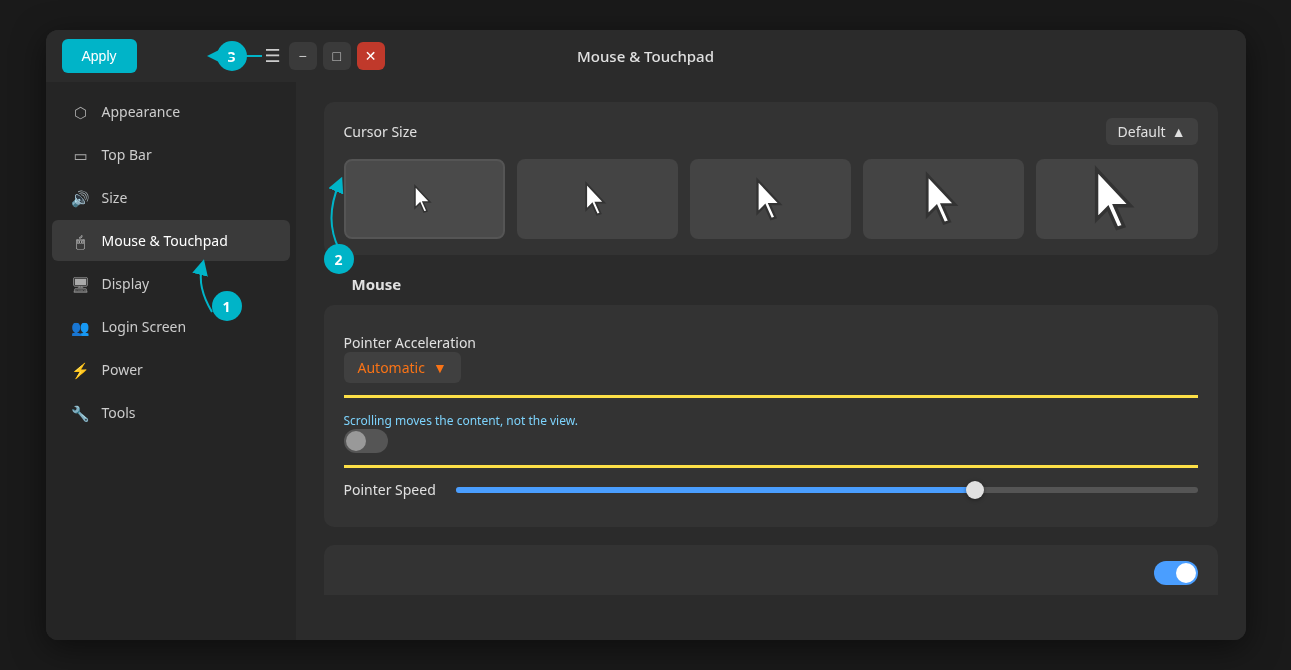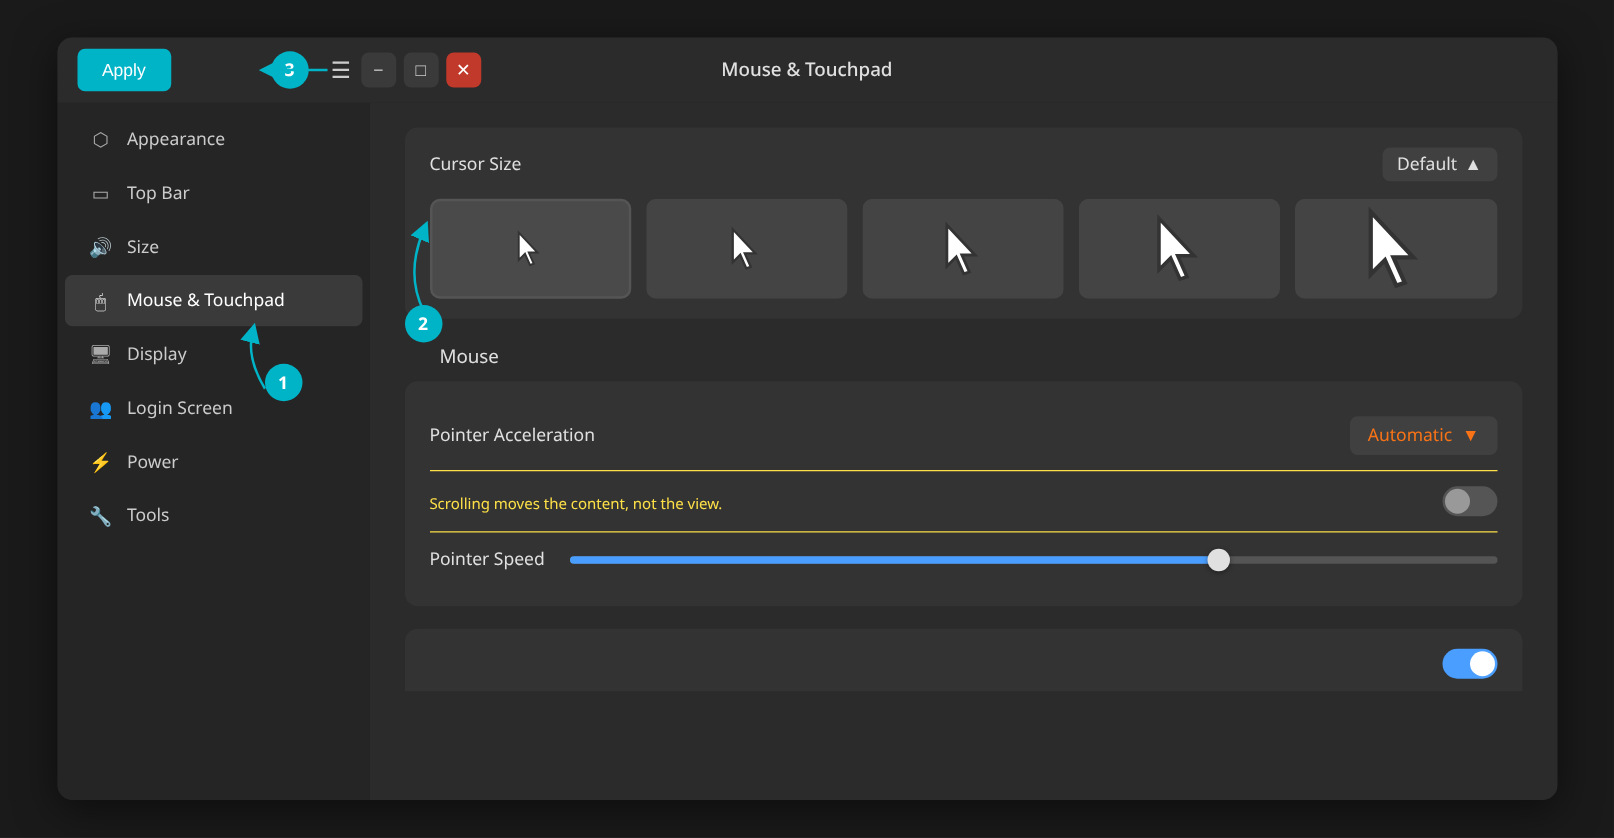--- a/index.html
+++ b/index.html
@@ -175,34 +175,35 @@
       border: 2px solid #555;
     }
     .cursor-svg {
       display: flex;
       align-items: center;
       justify-content: center;
     }
     .section-heading {
       color: #e0e0e0;
       font-size: 15px;
-      font-weight: 400;
+      font-weight: 700;
       margin-bottom: 14px;
       padding-left: 28px;
     }
     .row-item {
       display: flex;
-      align-items: center;
+      align-items: flex-start;
       justify-content: space-between;
       padding: 12px 0;
-      border-bottom: 1px solid #fde047;
+      border-bottom: 3px solid #fde047;
+      flex-direction: column;
     }
     .row-item:last-child { border-bottom: none; }
     .row-label { color: #e0e0e0; font-size: 14px; }
-    .row-sublabel { color: #fde047; font-size: 12px; margin-top: 2px; }
+    .row-sublabel { color: #7dd3fc; font-size: 12px; margin-top: 2px; }
     .dropdown-pill {
       display: flex;
       align-items: center;
       gap: 8px;
       background: #404040;
       border-radius: 6px;
       padding: 6px 14px;
       color: #f97316;
       font-size: 14px;
       cursor: pointer;

